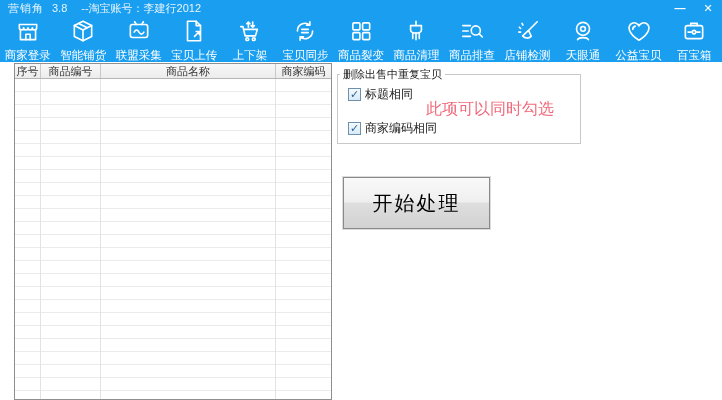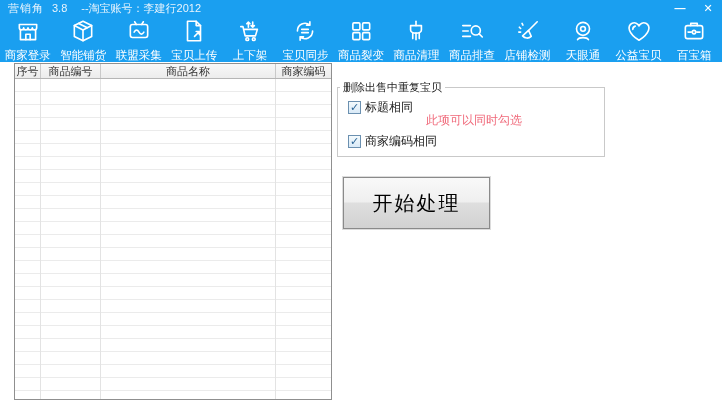--- a/index.html
+++ b/index.html
@@ -42,35 +42,35 @@
   .th.c3 { flex:1; }
   .tbody {
     position:relative; flex:1;
     background:repeating-linear-gradient(to bottom, #ffffff 0px, #ffffff 12px, #ebebeb 12px, #ebebeb 13px);
   }
   .vline { position:absolute; top:0; bottom:0; width:1px; background:#e3e3e3; }
   .vline.v0 { left:25px; } .vline.v1 { left:85px; } .vline.v2 { left:260px; }
 
   
   .groupbox {
-    position:absolute; left:337px; top:87px; width:268px; height:70px;
+    position:absolute; left:337px; top:74px; width:244px; height:70px;
     border:1px solid #c9c9c9; background:#ffffff;
   }
   .group-title {
     position:absolute; top:-8px; left:2px; background:#ffffff; padding:0 3px;
     font-size:11px; color:#1a1a1a; white-space:nowrap;
   }
   .cb-row { position:absolute; left:10px; display:flex; align-items:center; gap:4px; font-size:12px; color:#222; cursor:pointer; }
   .cb-row.r1 { top:11px; }
   .cb-row.r2 { top:45px; }
   .cb-box {
     width:13px; height:13px; border:1px solid #6b90b0; background:linear-gradient(#f4fafd,#d9eaf7);
     display:flex; align-items:center; justify-content:center; font-size:11px; line-height:11px; color:#2a6496; font-weight:bold;
   }
-  .note { position:absolute; left:88px; top:24px; font-size:12px; white-space:nowrap; }
+  .note { position:absolute; left:88px; top:24px; font-size:16px; white-space:nowrap; }
 
   
   .start-btn {
     position:absolute; left:343px; top:177px; width:147px; height:52px;
     border:1px solid #8a8a8a; outline:1px solid #dcdcdc;
     background:linear-gradient(#f9f9f9 0%, #efefef 48%, #dedede 50%, #d2d2d2 100%);
     display:flex; align-items:center; justify-content:center;
     font-size:20px; color:#000; letter-spacing:2px; cursor:pointer;
   }
 </style>

